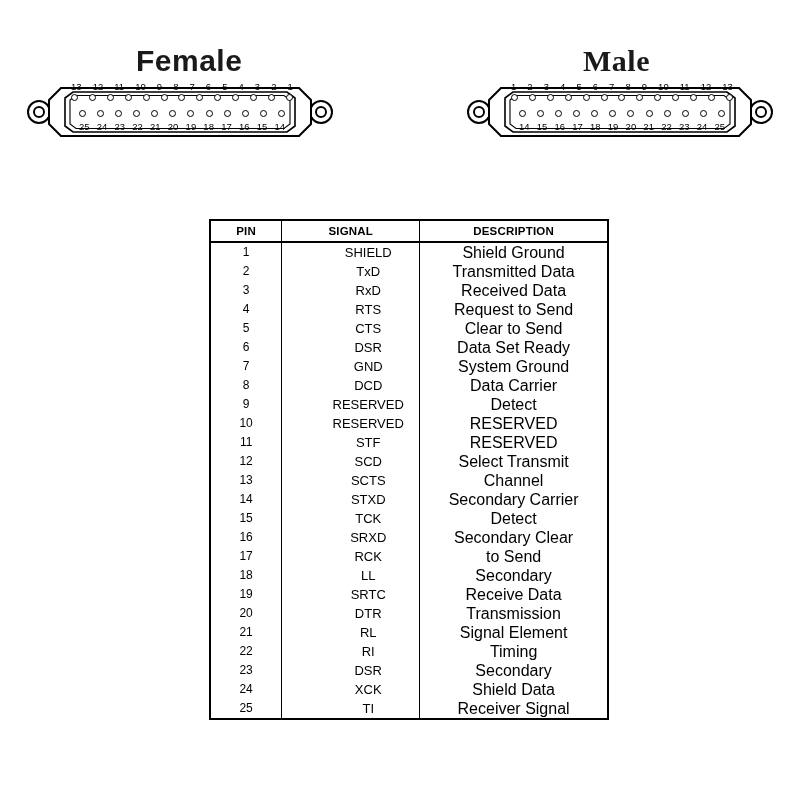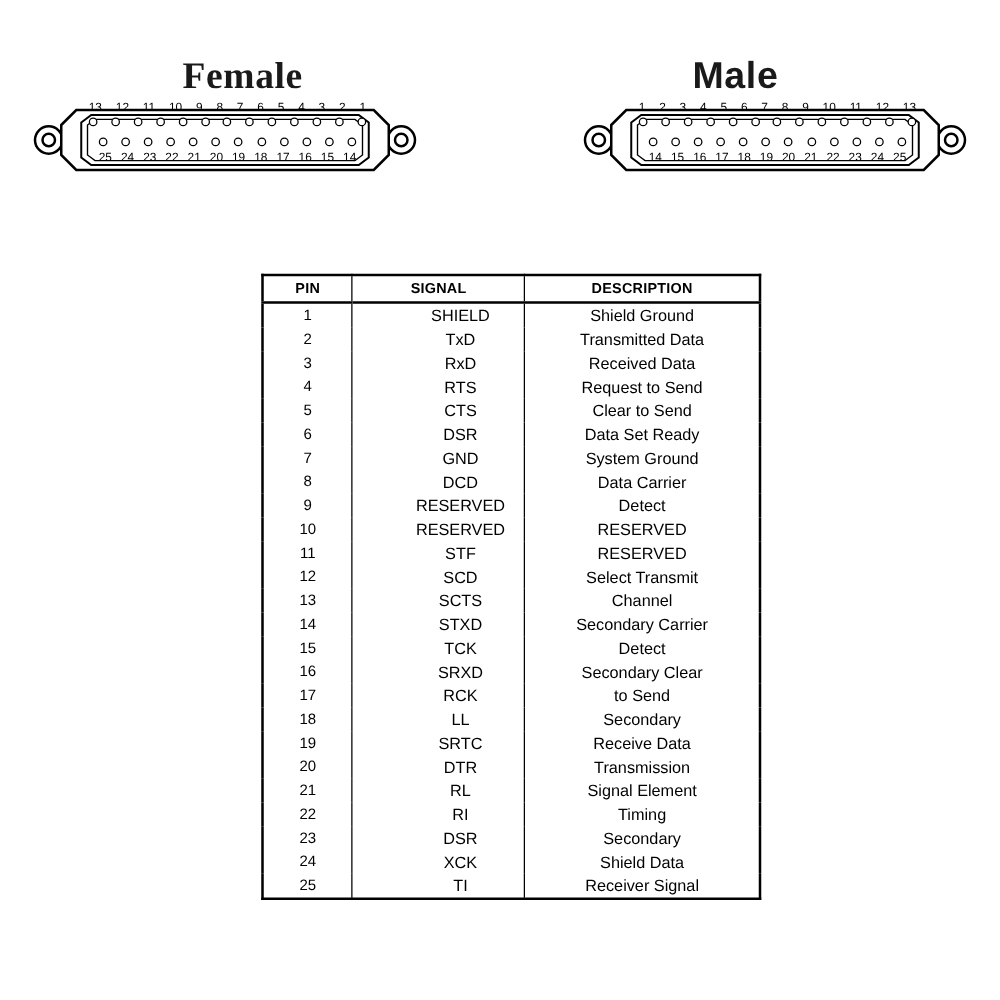--- a/index.html
+++ b/index.html
@@ -17,22 +17,22 @@
   }
 
   
   .conn-title {
     position: absolute;
     font-size: 30px;
     font-weight: bold;
     letter-spacing: 0.5px;
     color: #1a1a1a;
   }
-  #female-title { left: 146px; top: 44px; font-family: Liberation Serif, serif; }
-  #male-title   { left: 554px; top: 44px; }
+  #female-title { left: 136px; top: 44px; }
+  #male-title   { left: 583px; top: 44px; font-family: Liberation Serif, serif; }
 
   
   .connector {
     position: absolute;
     width: 310px;
     height: 62px;
   }
   #female-connector { left: 25px; top: 80px; }
   #male-connector   { left: 465px; top: 80px; }
 
@@ -103,21 +103,21 @@
   }
   #pinout-table th:first-child, #pinout-table td:first-child { border-left: none; }
   #pinout-table th:last-child,  #pinout-table td:last-child  { border-right: none; }
 
   .col-pin   { width: 72px; }
   .col-sig   { width: 138px; margin-left: 20px; }
   .col-desc  { width: 190px; }
 
   #pinout-table td.c-pin  { font-size: 12px; }
   #pinout-table td.c-sig  { font-size: 13px; padding-left: 35px; }
-  #pinout-table td.c-desc { font-size: 13px; }
+  #pinout-table td.c-desc { font-size: 16px; }
 </style>
 </head>
 <body>
 
 <div class="conn-title" id="female-title">Female</div>
 
 <div class="connector" id="female-connector">
   <svg class="shell-svg" width="310" height="62" viewBox="0 0 310 62">
 
     <circle cx="14" cy="32" r="11" fill="#fff" stroke="#000" stroke-width="2"></circle>

